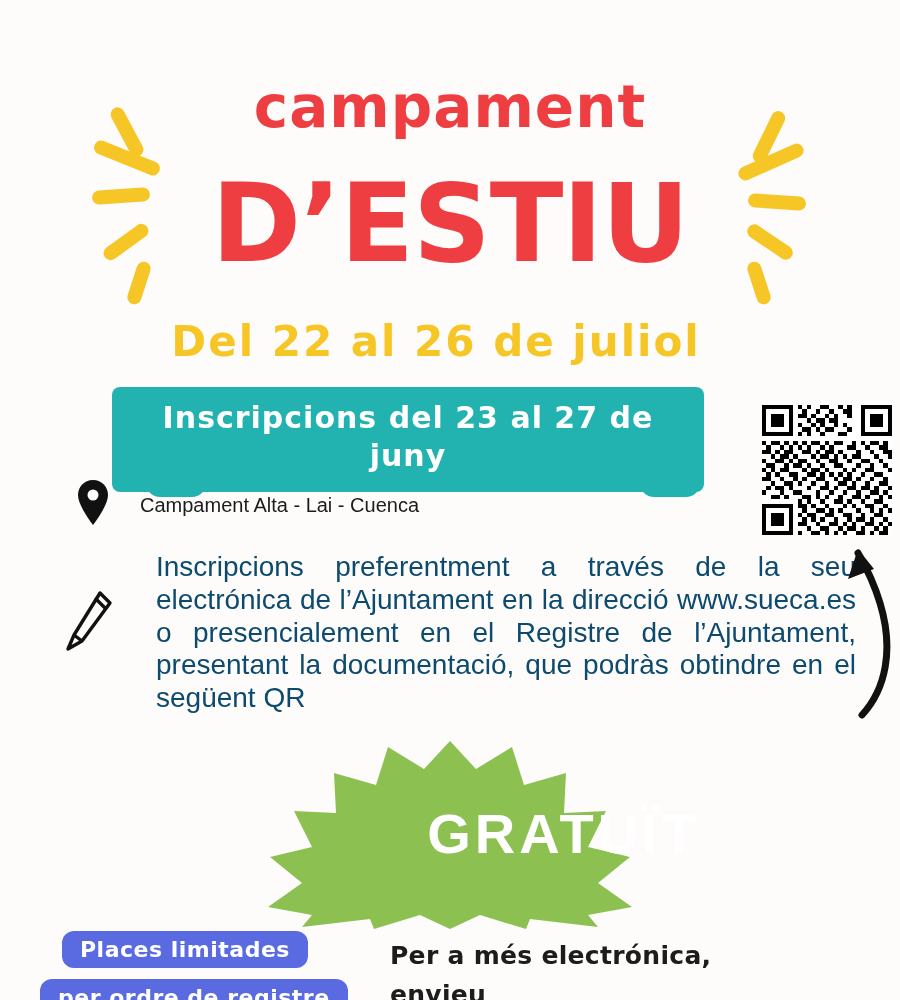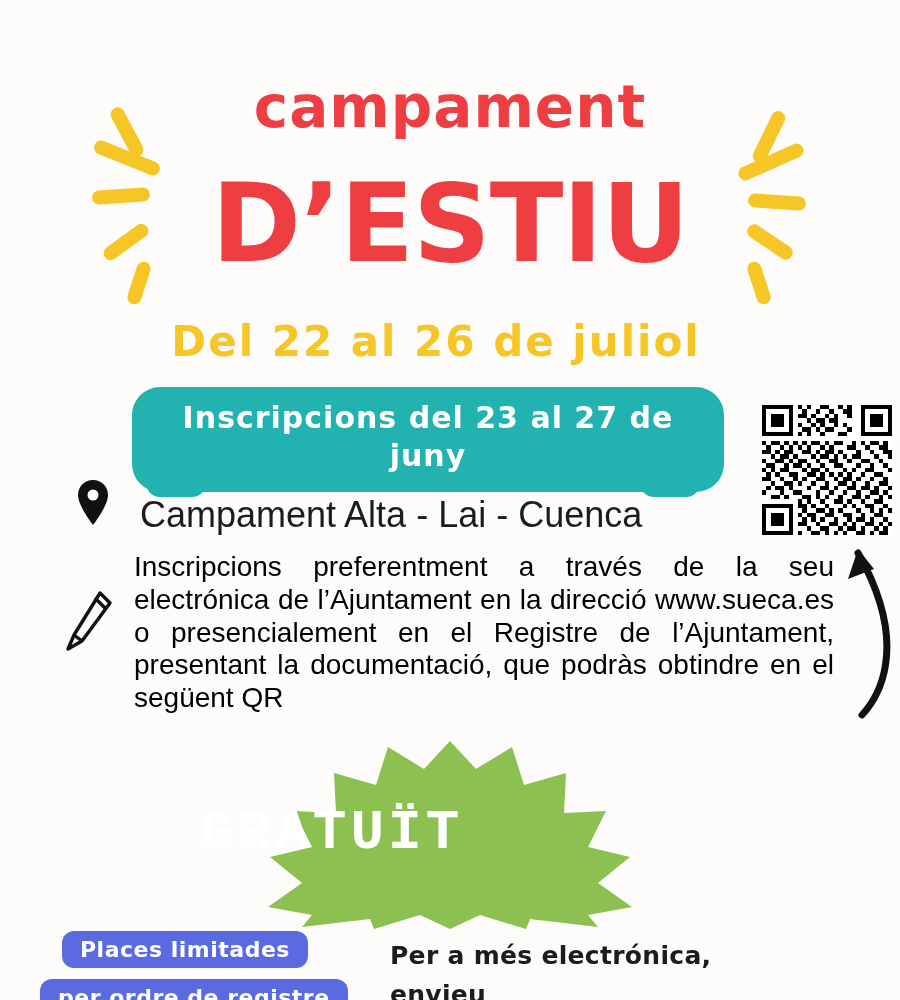--- a/index.html
+++ b/index.html
@@ -63,26 +63,26 @@
   
   .ray {
     position: absolute;
     background: #f6c626;
     border-radius: 8px;
   }
 
   
   .teal-banner {
     position: absolute;
-    left: 132px;
+    left: 112px;
     top: 348px;
     width: 592px;
     padding: 12px 18px 16px 18px;
     background: #22b3b0;
-    border-radius: 28px;
+    border-radius: 8px;
     box-sizing: border-box;
     text-align: center;
   }
   .teal-banner div {
     font-family: "DejaVu Sans", sans-serif;
     font-size: 30px;
     font-weight: 700;
     color: #ffffff;
     letter-spacing: 1px;
     line-height: 1.28;
@@ -116,41 +116,41 @@
     left: 76px;
     top: 440px;
     width: 34px;
     height: 48px;
   }
   .location-text {
     position: absolute;
     left: 140px;
     top: 455px;
     font-family: "Liberation Sans", sans-serif;
-    font-size: 36px;
+    font-size: 20px;
     color: #1c1c1c;
   }
 
   
   .pencil-icon {
     position: absolute;
     left: 62px;
     top: 548px;
     width: 54px;
     height: 68px;
   }
   .paragraph {
     position: absolute;
-    left: 134px;
+    left: 156px;
     top: 512px;
     width: 700px;
     font-family: "Liberation Sans", sans-serif;
     font-size: 28px;
     line-height: 1.17;
-    color: #000000;
+    color: #0c4a6e;
     text-align: justify;
   }
 
   
   .arrow {
     position: absolute;
     left: 828px;
     top: 500px;
     width: 80px;
     height: 180px;
@@ -162,22 +162,22 @@
     left: 200px;
     top: 700px;
     width: 500px;
     height: 190px;
   }
   .burst-label {
     position: absolute;
     left: 0;
     top: 62px;
     width: 500px;
-    text-align: left;
-    font-family: Liberation Mono, monospace;
+    text-align: right;
+    font-family: Liberation Sans, sans-serif;
     font-size: 56px;
     font-weight: 700;
     letter-spacing: 4px;
     color: #ffffff;
   }
 
   
   .pill {
     position: absolute;
     background: #5a6ae0;

